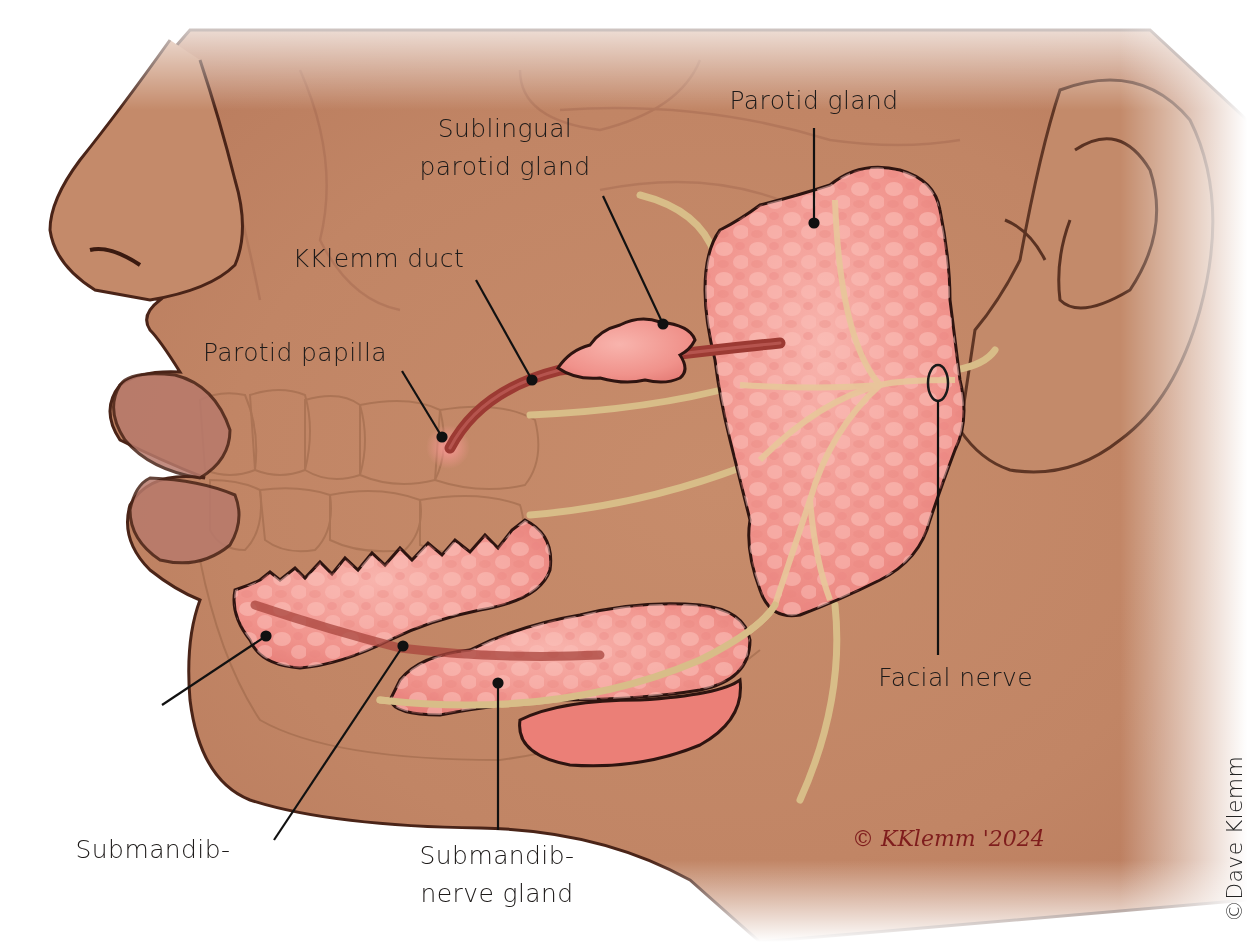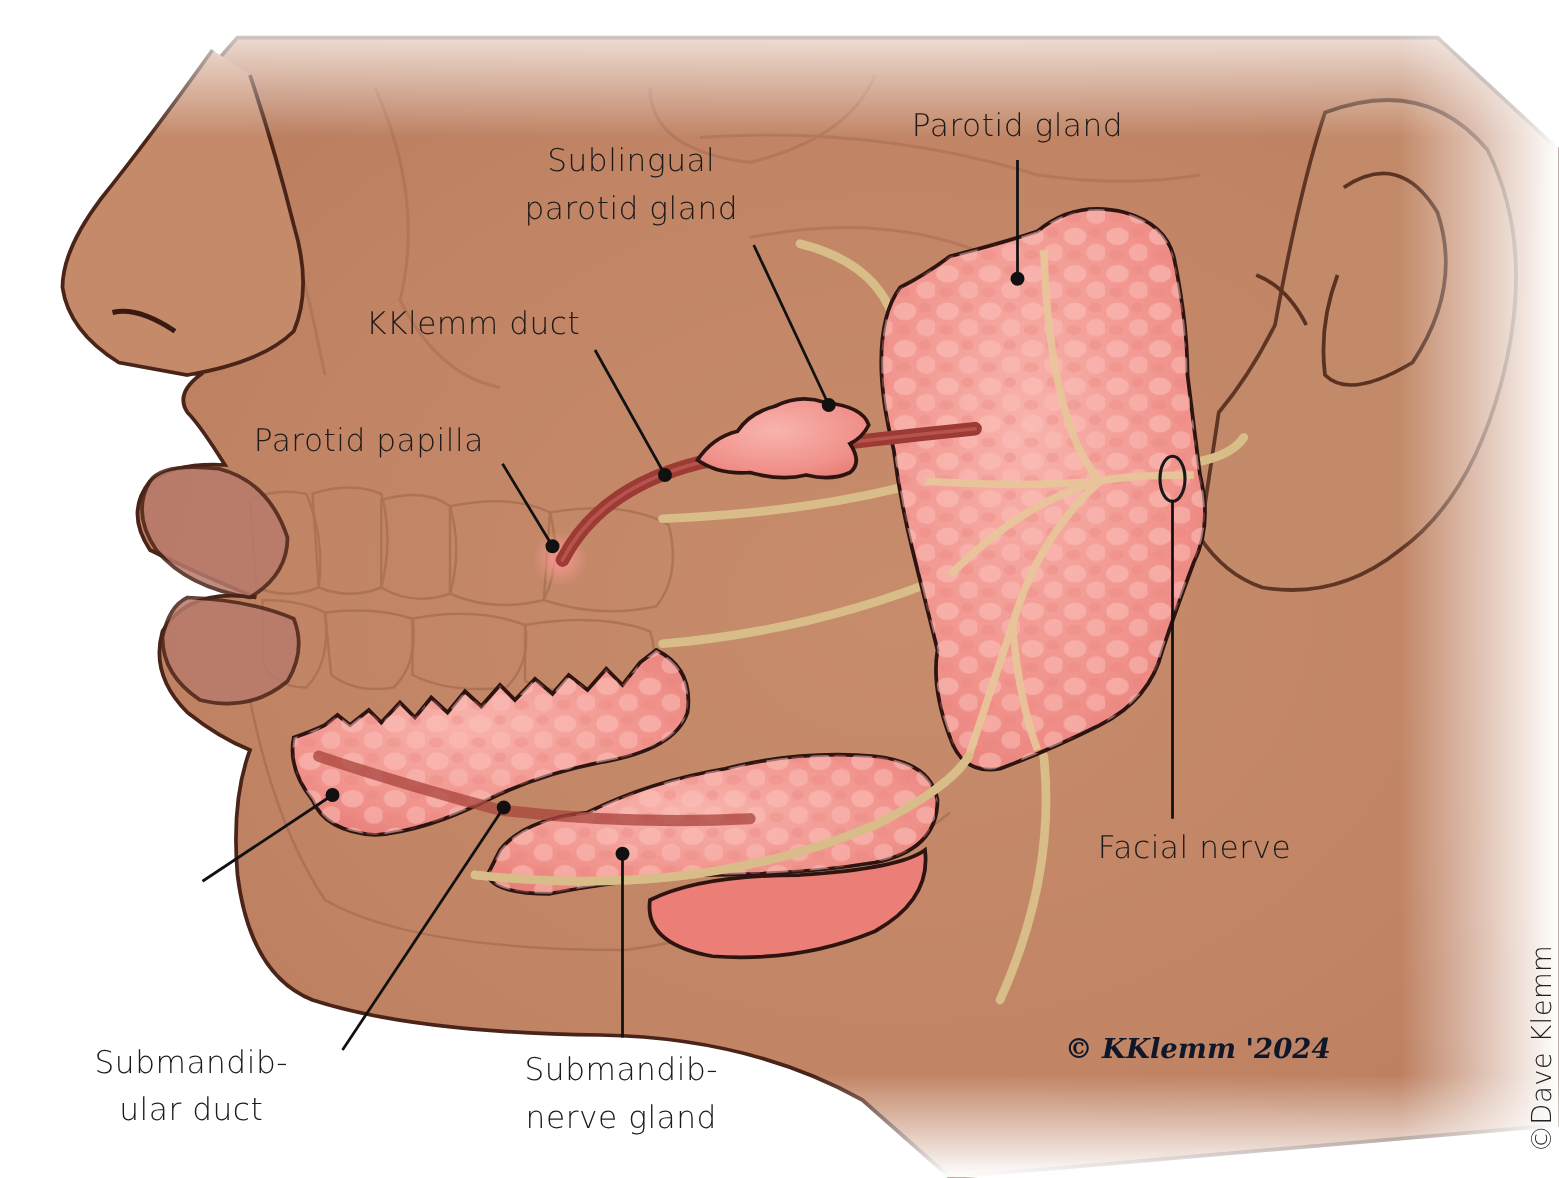--- a/index.html
+++ b/index.html
@@ -15,23 +15,22 @@
       text-align: center;
       white-space: nowrap;
     }
     .label .ln { display: block; }
     .sig {
       position: absolute;
       left: 852px; top: 826px;
       font-family: "DejaVu Serif", serif;
       font-style: italic;
       font-size: 22px;
-      color: #0f172a;
+      color: #7f1d1d;
       white-space: nowrap;
-      font-weight: bold;
     }
     .copyright {
       position: absolute;
       left: 1222px; top: 922px;
       transform-origin: 0 0;
       transform: rotate(-90deg);
       font-size: 22px;
       color: #222;
       font-weight: 300;
       white-space: nowrap;
@@ -187,21 +186,20 @@
     <span class="ln">KKlemm duct</span>
   </div>
   <div class="label" style="left:190px; top:334px; width:210px;">
     <span class="ln">Parotid papilla</span>
   </div>
   <div class="label" style="left:858px; top:659px; width:175px;text-align:right;">
     <span class="ln">Facial nerve</span>
   </div>
   <div class="label" style="left:58px; top:831px; width:190px;">
     <span class="ln">Submandib-</span>
-    <span class="ln">ular duct</span>
   </div>
   <div class="label" style="left:402px; top:837px; width:190px;">
     <span class="ln">Submandib-</span>
     <span class="ln">nerve gland</span>
   </div>
 
   <div class="sig">© KKlemm '2024</div>
   <div class="copyright">©Dave Klemm</div>
 </div>
 

